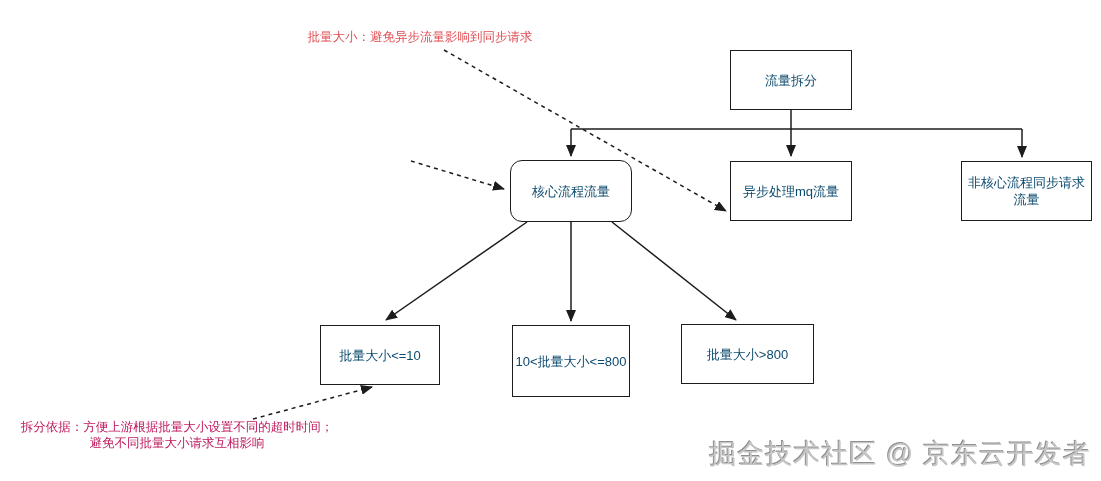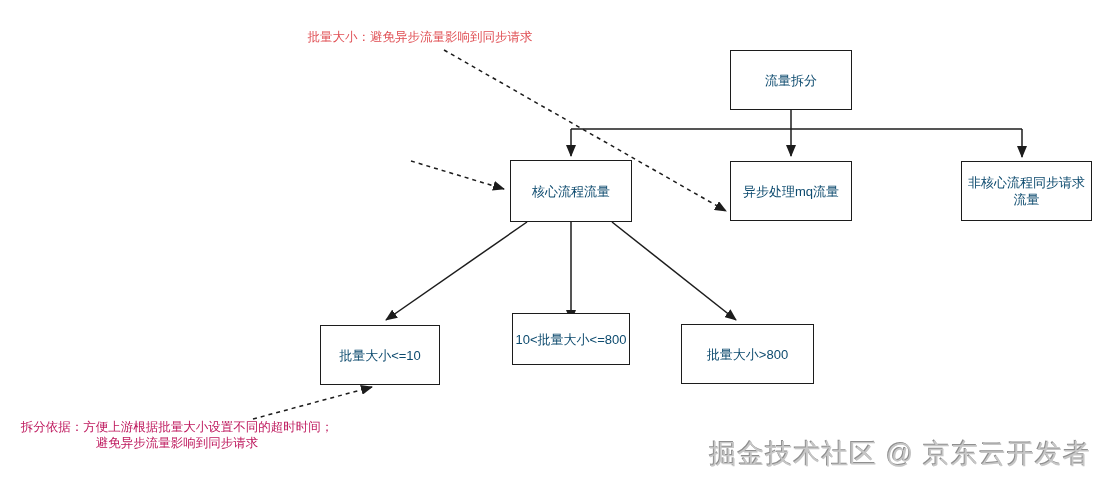--- a/index.html
+++ b/index.html
@@ -75,50 +75,50 @@
 
     <line x1="444" y1="50" x2="726" y2="211" stroke="#1c1c1c" stroke-width="1.5" stroke-dasharray="4 4" marker-end="url(#arrow)"></line>
     <line x1="411" y1="161" x2="504" y2="189" stroke="#1c1c1c" stroke-width="1.5" stroke-dasharray="4 4" marker-end="url(#arrow)"></line>
     <line x1="253" y1="419" x2="372" y2="387" stroke="#1c1c1c" stroke-width="1.5" stroke-dasharray="4 4" marker-end="url(#arrow)"></line>
   </svg>
 
   <div class="node" style="left:730px; top:50px; width:122px; height:60px;">
     <span>流量拆分</span>
   </div>
 
-  <div class="node" style="left:510px; top:160px; width:122px; height:62px;">
+  <div class="node" style="left:510px; top:160px; width:122px; height:62px;border-radius:12px;">
     <span>核心流程流量</span>
   </div>
 
   <div class="node" style="left:730px; top:161px; width:122px; height:60px;">
     <span>异步处理mq流量</span>
   </div>
 
   <div class="node" style="left:961px; top:161px; width:131px; height:60px;">
     <span>非核心流程同步请求</span>
     <span>流量</span>
   </div>
 
   <div class="node" style="left:320px; top:325px; width:120px; height:60px;">
     <span>批量大小&lt;=10</span>
   </div>
 
-  <div class="node" style="left:512px; top:313px; width:118px; height:52px;">
+  <div class="node" style="left:512px; top:325px; width:118px; height:72px;">
     <span>10&lt;批量大小&lt;=800</span>
   </div>
 
   <div class="node" style="left:681px; top:324px; width:133px; height:60px;">
     <span>批量大小&gt;800</span>
   </div>
 
   <div class="annotation" style="left: 295px; top: 29px; width: 250px; color: rgb(224, 79, 84);">
     <div>批量大小：避免异步流量影响到同步请求</div>
   </div>
 
 
   <div class="annotation" style="left: 11px; top: 419px; width: 332px; color: #be185d;">
     <div>拆分依据：方便上游根据批量大小设置不同的超时时间；</div>
-    <div>避免异步流量影响到同步请求</div>
+    <div>避免不同批量大小请求互相影响</div>
   </div>
 
   <div class="watermark">掘金技术社区 @ 京东云开发者</div>
 
 </div>
 
 </body></html>

